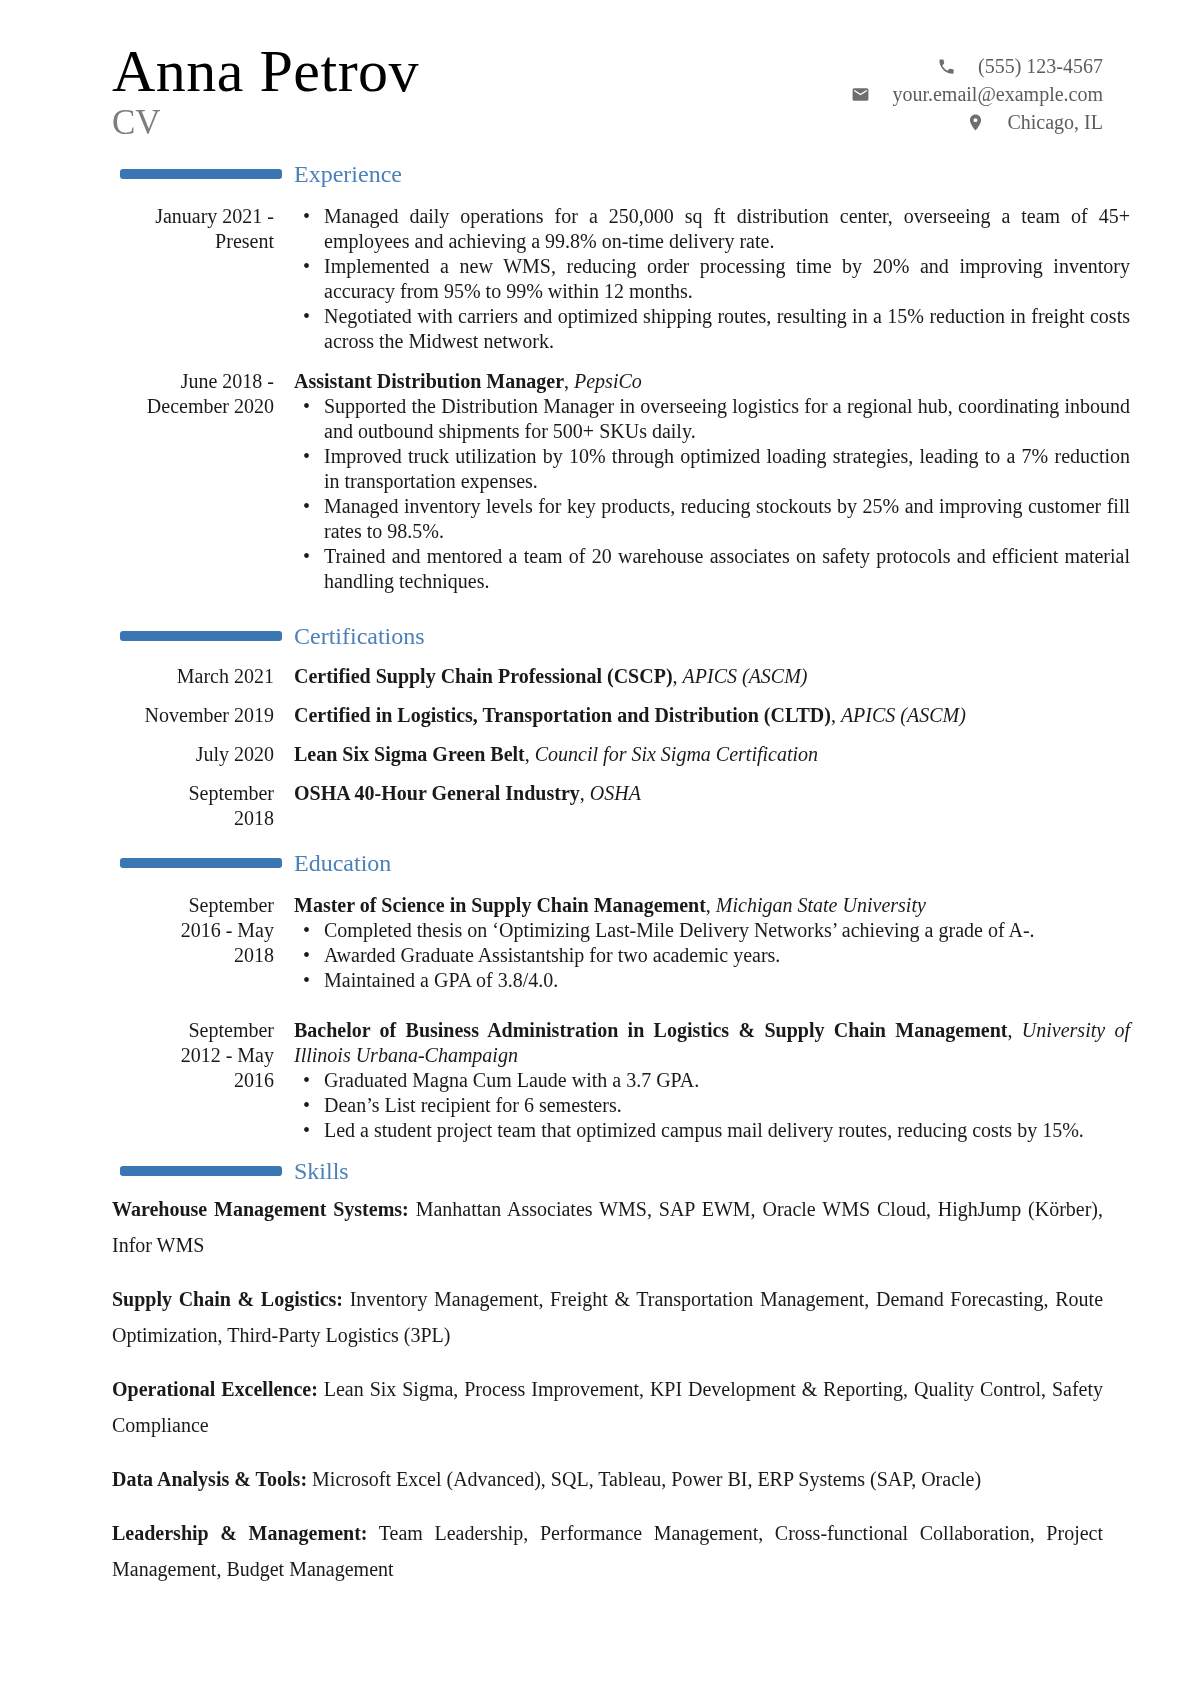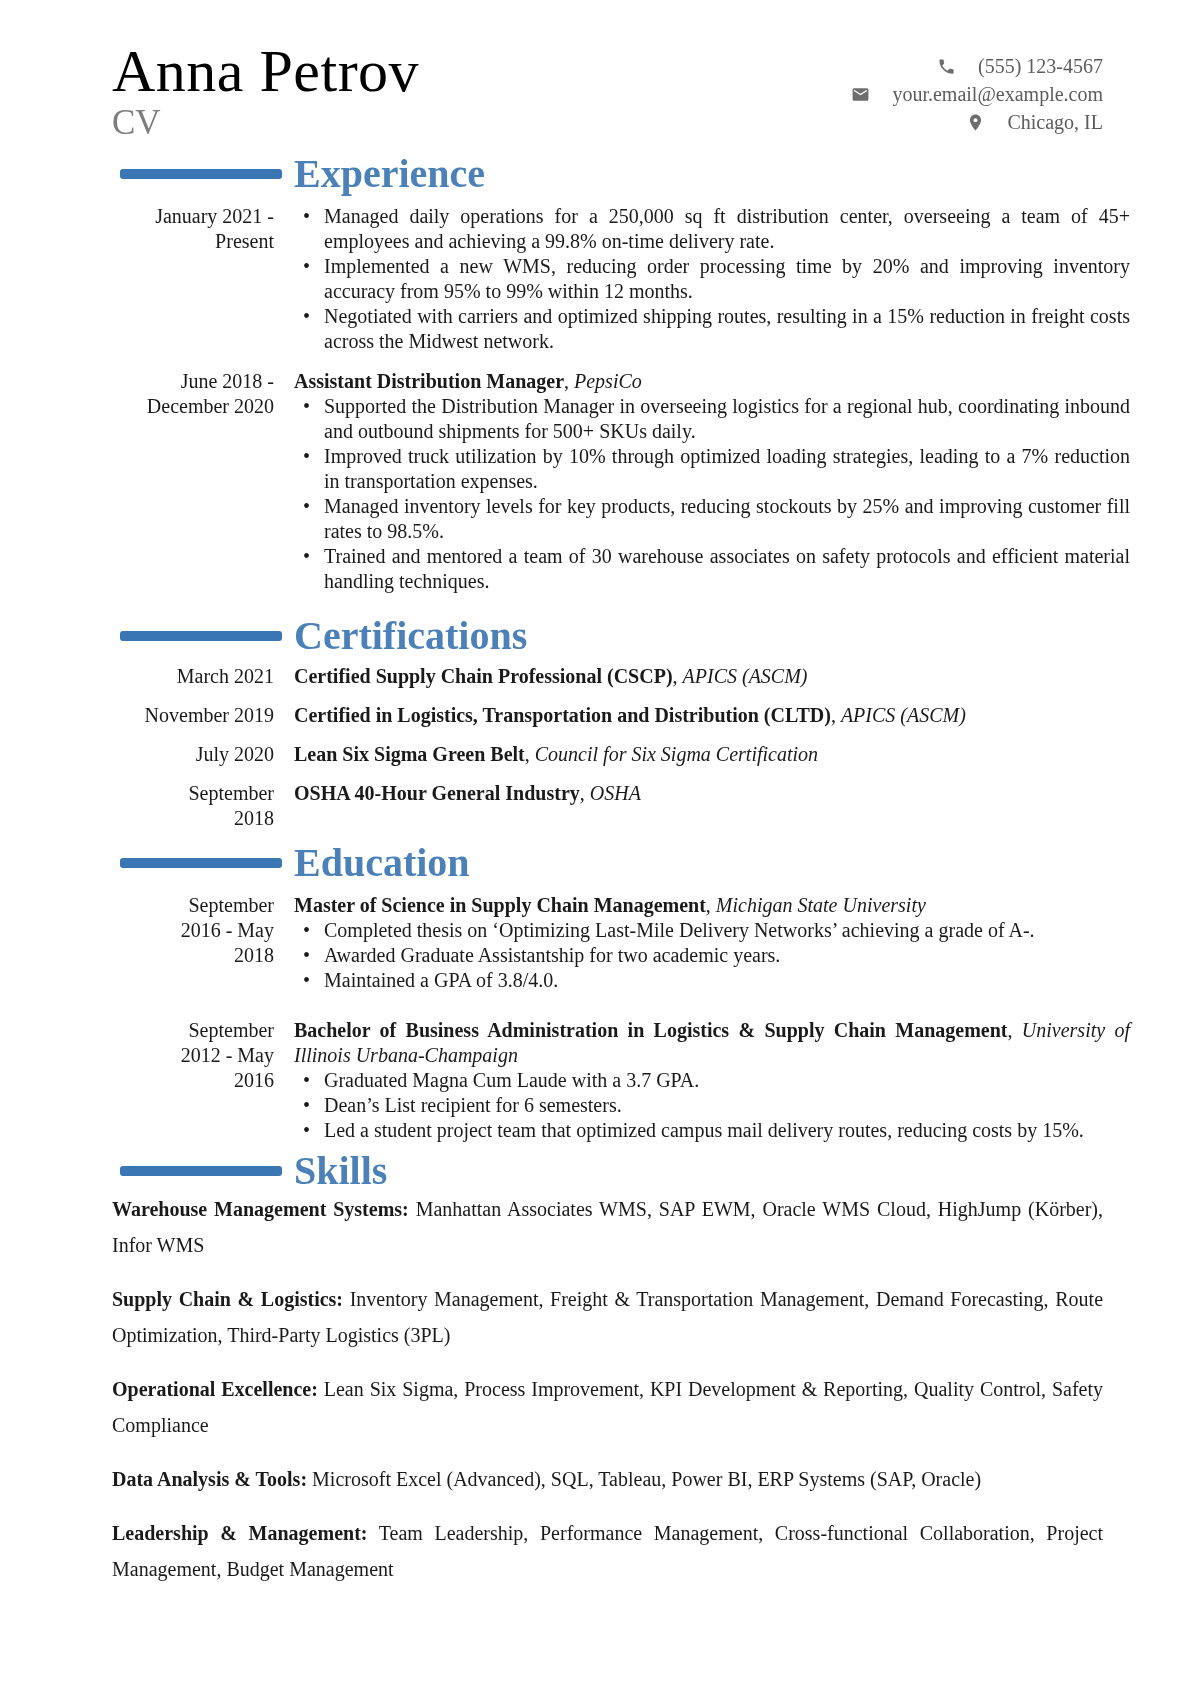--- a/index.html
+++ b/index.html
@@ -15,21 +15,21 @@
   .name{font-size:60px;line-height:62px;font-weight:400;color:#000;letter-spacing:.5px;}
   .subtitle{font-size:35px;line-height:38px;margin-top:2px;color:var(--subtitle-gray,#7d7d7d);}
   .contact{margin-top:12px;text-align:right;color:var(--contact-gray,#5c5c5c);font-size:20px;}
   .contact-line{display:flex;justify-content:flex-end;align-items:center;gap:22px;height:28px;}
   .ci{display:inline-flex;color:var(--icon-gray,#6e6e6e);}
   .ci svg{width:19px;height:19px;display:block;}
 
   
   .sec-head{display:flex;align-items:center;line-height:36px;}
   .sec-bar{width:162px;height:10px;margin-left:8px;border-radius:3px;background:var(--accent-bar,#3a75b4);flex:0 0 auto;}
-  .sec-title{margin-left:12px;font-size:40px;color:var(--accent-heading,#4b80b8);font-weight:700;}
+  .sec-title{margin-left:12px;font-size:24px;color:var(--accent-heading,#4b80b8);font-weight:400;}
 
   
   .entry{display:grid;grid-template-columns:162px 836px;column-gap:20px;line-height:25px;}
   .dates{text-align:right;}
   .dates .dl{display:block;}
   .content{text-align:justify;hyphens:manual;-webkit-hyphens:manual;}
   .b{font-weight:bold;}
   .i{font-style:italic;}
   .sep{white-space:pre;}
   ul.bullets{margin:0;padding:0;list-style:none;}
@@ -110,21 +110,21 @@
     <div class="dates">
       <span class="dl">June 2018 -</span>
       <span class="dl">December 2020</span>
     </div>
     <div class="content">
       <div><span class="b">Assistant Distribution Manager</span><span class="sep">, </span><span class="i">PepsiCo</span></div>
       <ul class="bullets">
         <li>Supported the Distribution Manager in overseeing logistics for a regional hub, coordinating inbound and outbound shipments for 500+ SKUs daily.</li>
         <li>Improved truck utilization by 10% through optimized loading strategies, leading to a 7% re­duction in transportation expenses.</li>
         <li>Managed inventory levels for key products, reducing stockouts by 25% and improving cus­tomer fill rates to 98.5%.</li>
-        <li>Trained and mentored a team of 30 warehouse associates on safety protocols and efficient material handling techniques.</li>
+        <li>Trained and mentored a team of 20 warehouse associates on safety protocols and efficient material handling techniques.</li>
       </ul>
     </div>
   </div>
 
   <div class="sec-head h-cert">
     <div class="sec-bar"></div>
     <div class="sec-title">Certifications</div>
   </div>
 
   <div class="entry cert-entry">

